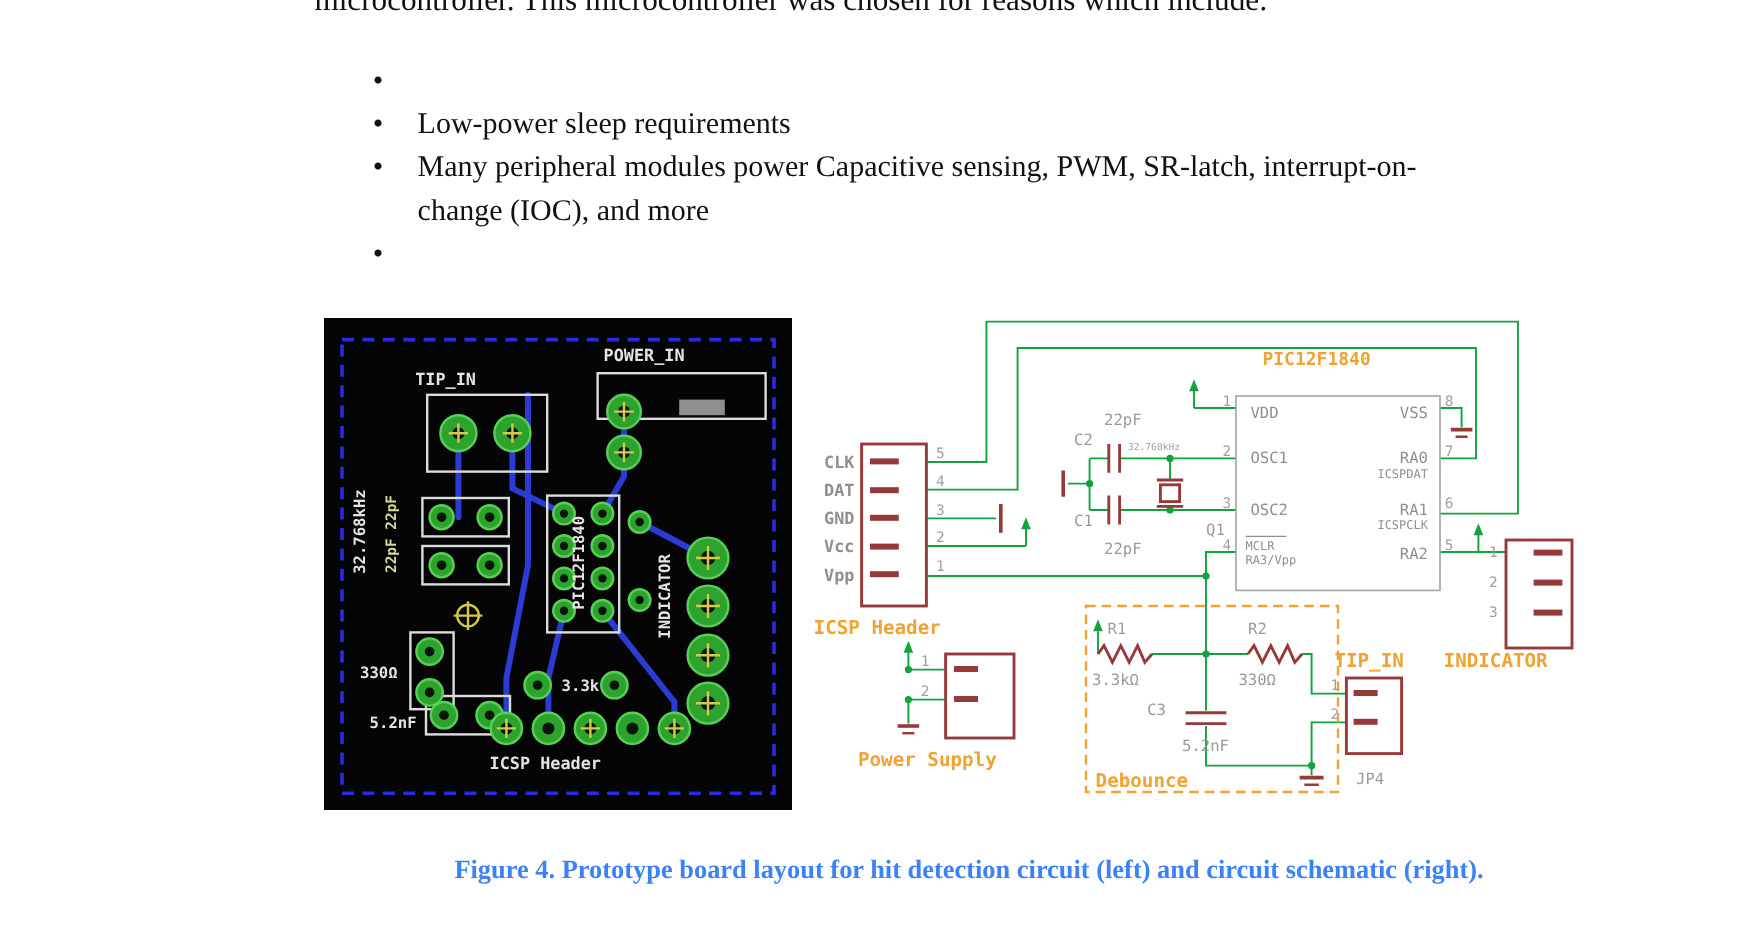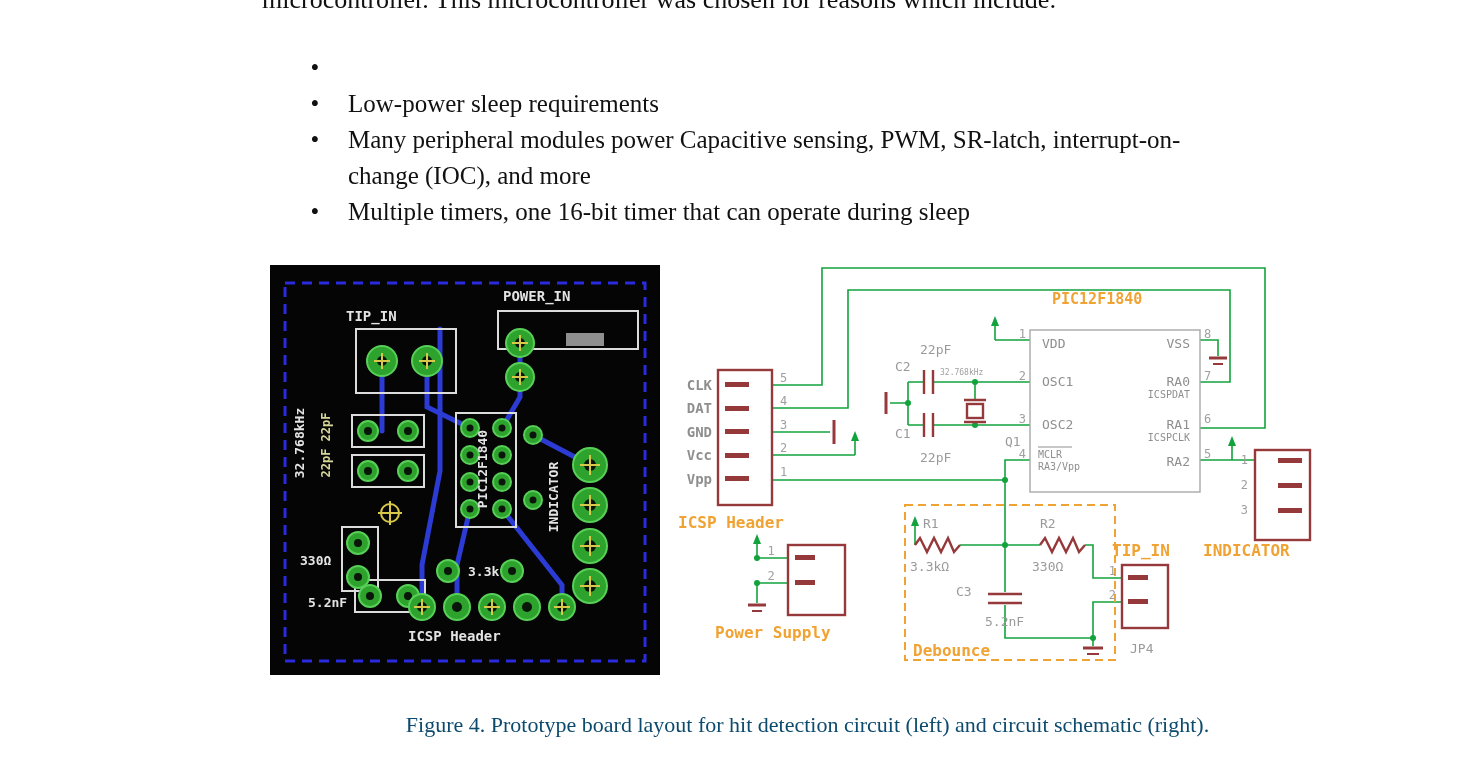--- a/index.html
+++ b/index.html
@@ -10,21 +10,21 @@
   
   .clip-top{position:absolute;left:262px;top:0;width:1010px;height:15px;overflow:hidden;}
   .clip-top .line{font-size:26px;line-height:30px;margin-top:-15px;white-space:nowrap;color:#101010;}
   
   .bullets{position:absolute;left:306px;top:50px;width:905px;margin:0;padding:0;list-style:none;}
   .bullets li{display:flex;gap:24px;font-size:25px;line-height:36px;}
   .bullets .marker{flex:0 0 18px;text-align:center;}
   .pcb-svg{position:absolute;left:270px;top:265px;}
   .sch-svg{position:absolute;left:670px;top:262px;}
   .caption{position:absolute;left:270px;top:712px;width:1075px;text-align:center;
-    font-weight:normal;font-size:22px;color:#0c4a6e;}
+    font-weight:bold;font-size:22px;color:#3b82f6;}
   
   .sch text{font-family:"DejaVu Sans Mono","Liberation Mono",monospace;}
   .t-orange{fill:#f0a232;font-size:16px;font-weight:bold;}
   .t-orange-sm{fill:#f0a232;font-size:15px;font-weight:bold;}
   .t-gray{fill:#9a9a9a;font-size:13px;}
   .t-pin{fill:#a0a0a0;font-size:12px;}
   .t-sig{fill:#8f8f8f;font-size:14px;font-weight:bold;}
   .t-tiny{fill:#a0a0a0;font-size:8px;}
   .t-chip{fill:#8f8f8f;font-size:13px;}
   .t-chip-sm{fill:#8f8f8f;font-size:10px;}
@@ -63,21 +63,20 @@
   <li>
     <span class="marker">•</span>
     <span>Low-power sleep requirements</span>
   </li>
   <li>
     <span class="marker">•</span>
     <span>Many peripheral modules power Capacitive sensing, PWM, SR-latch, interrupt-on-change (IOC), and more</span>
   </li>
   <li>
     <span class="marker">•</span>
-    <span>Multiple timers, one 16-bit timer that can operate during sleep</span>
   </li>
 </ul>
 
 <svg class="pcb-svg pcb" width="390" height="410" viewBox="0 0 390 410">
   <rect x="0" y="0" width="390" height="410" fill="#050505"></rect>
   <rect class="bord" x="15" y="18" width="360" height="378"></rect>
 
   <g>
     <path class="trace" d="M112,96 L112,166"></path>
     <path class="trace" d="M157,96 L157,142 L200,163"></path>

